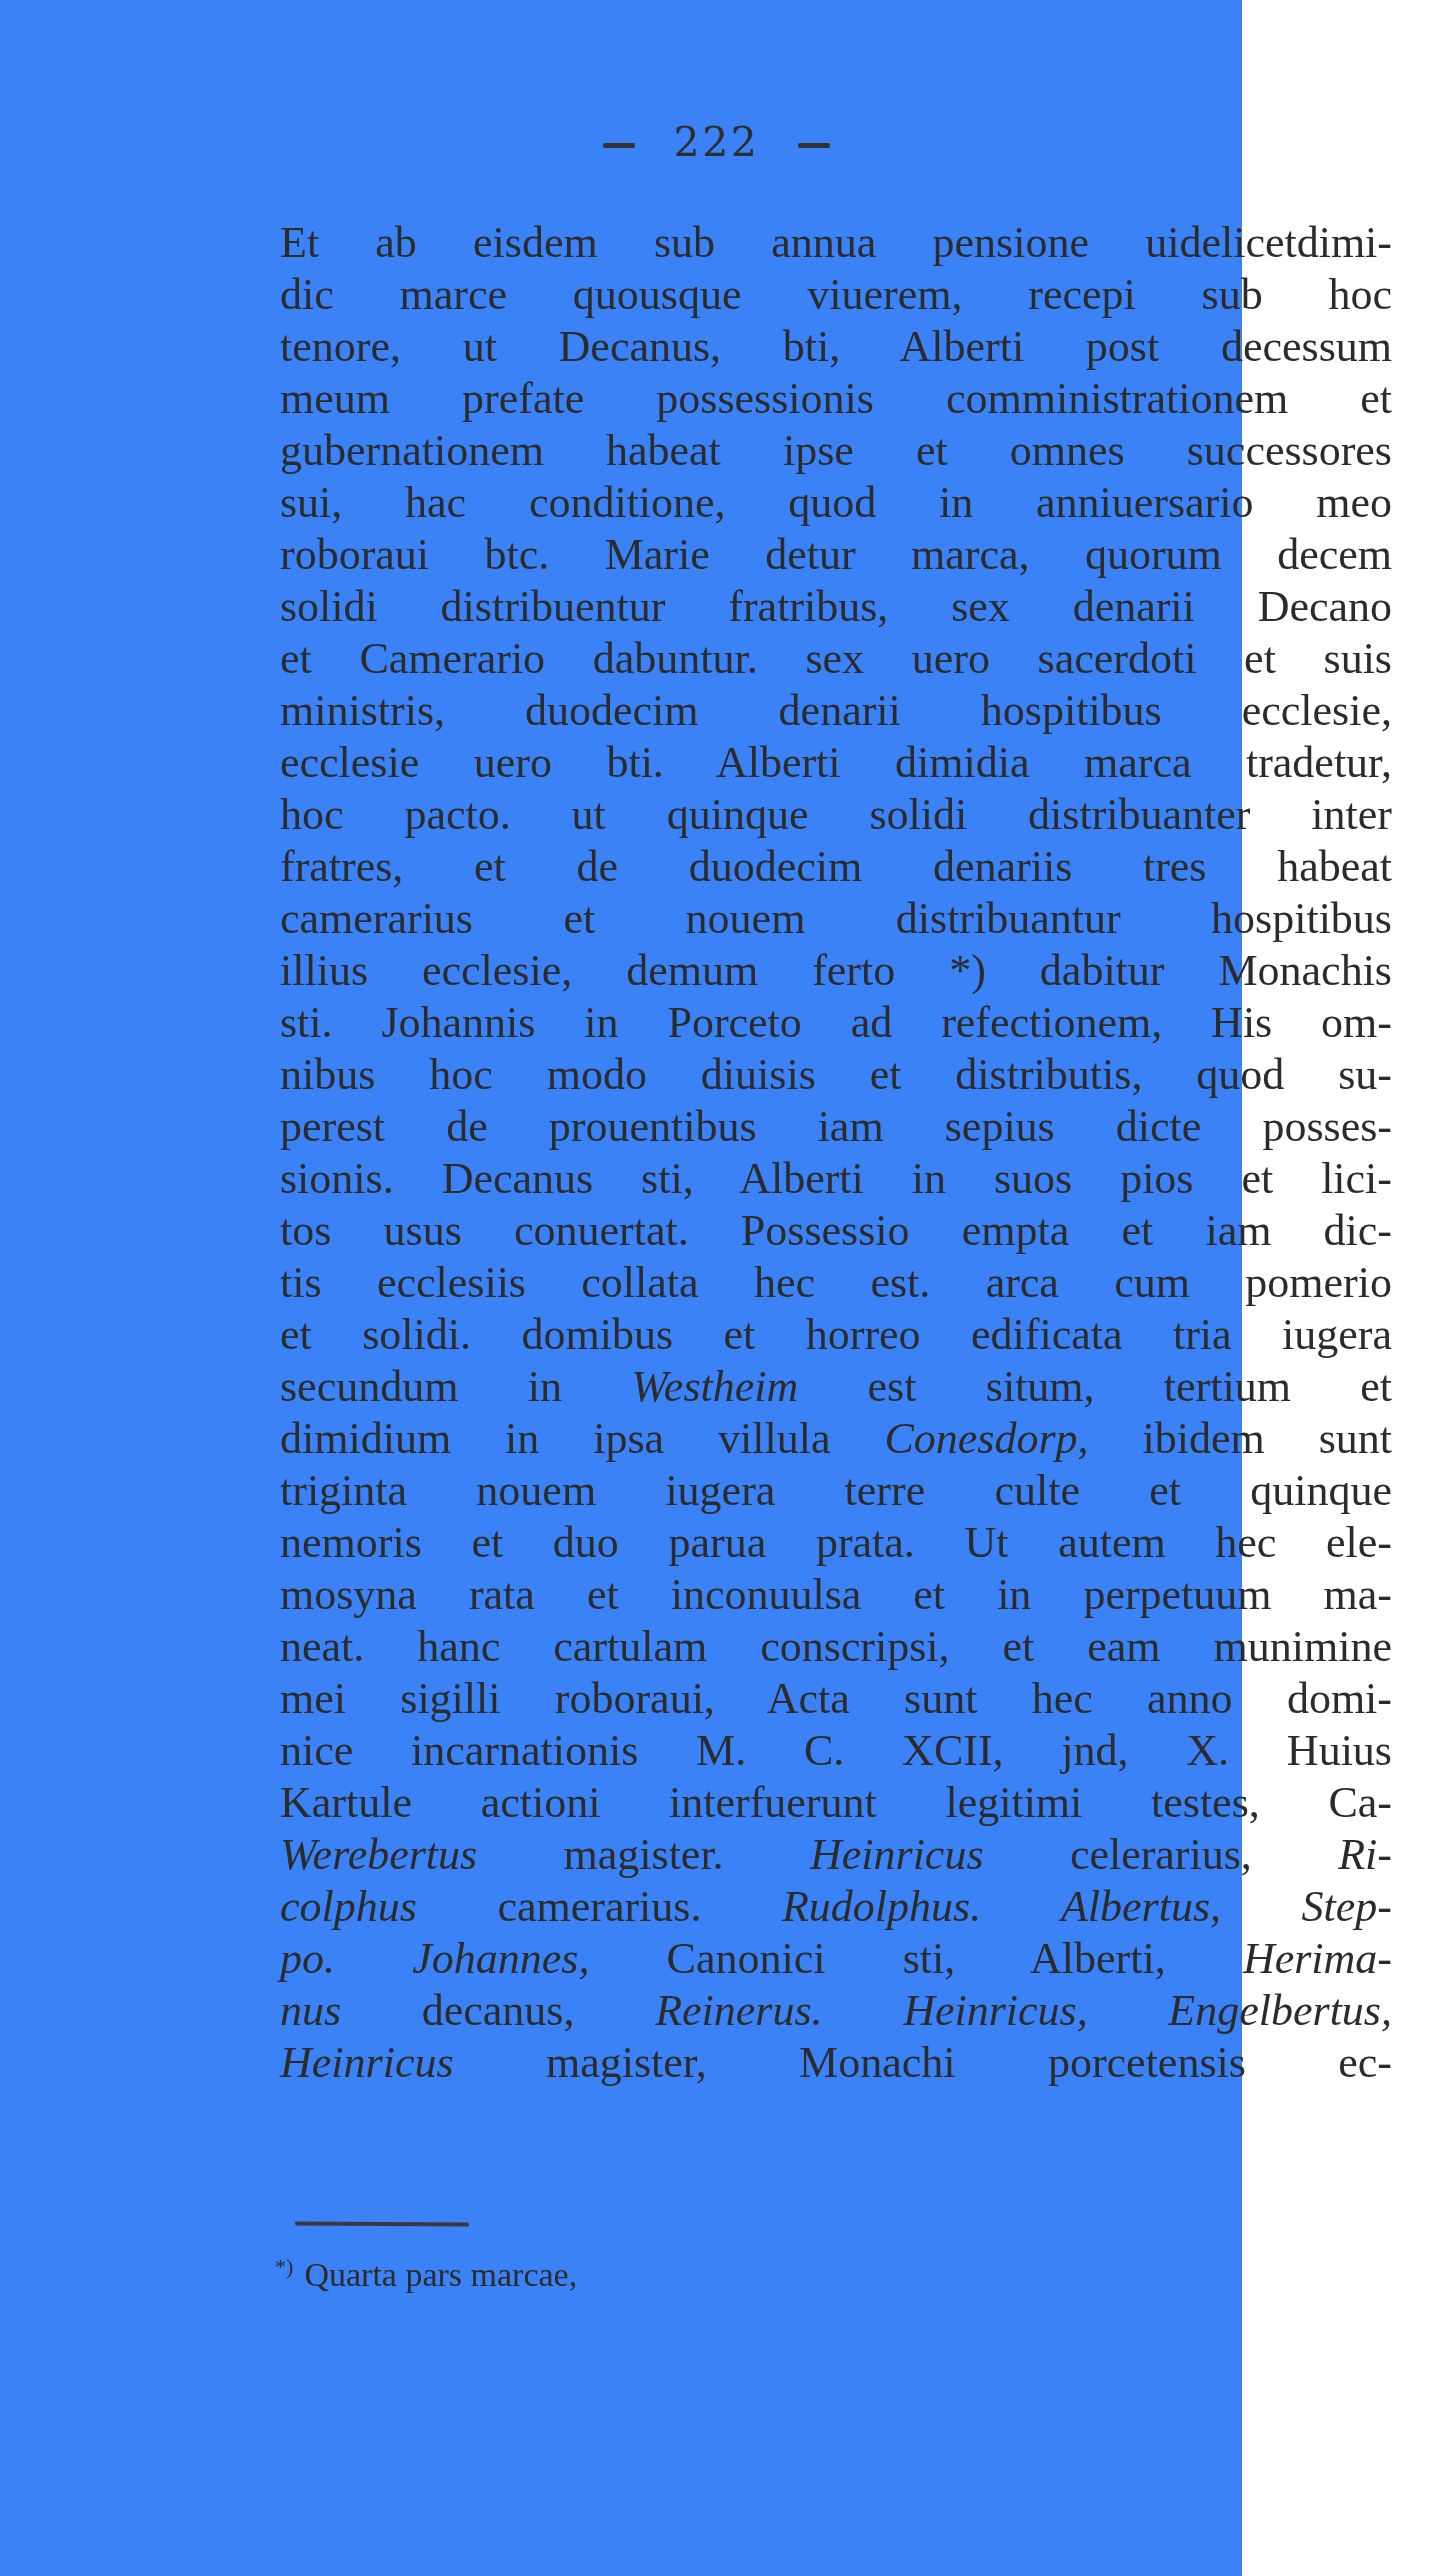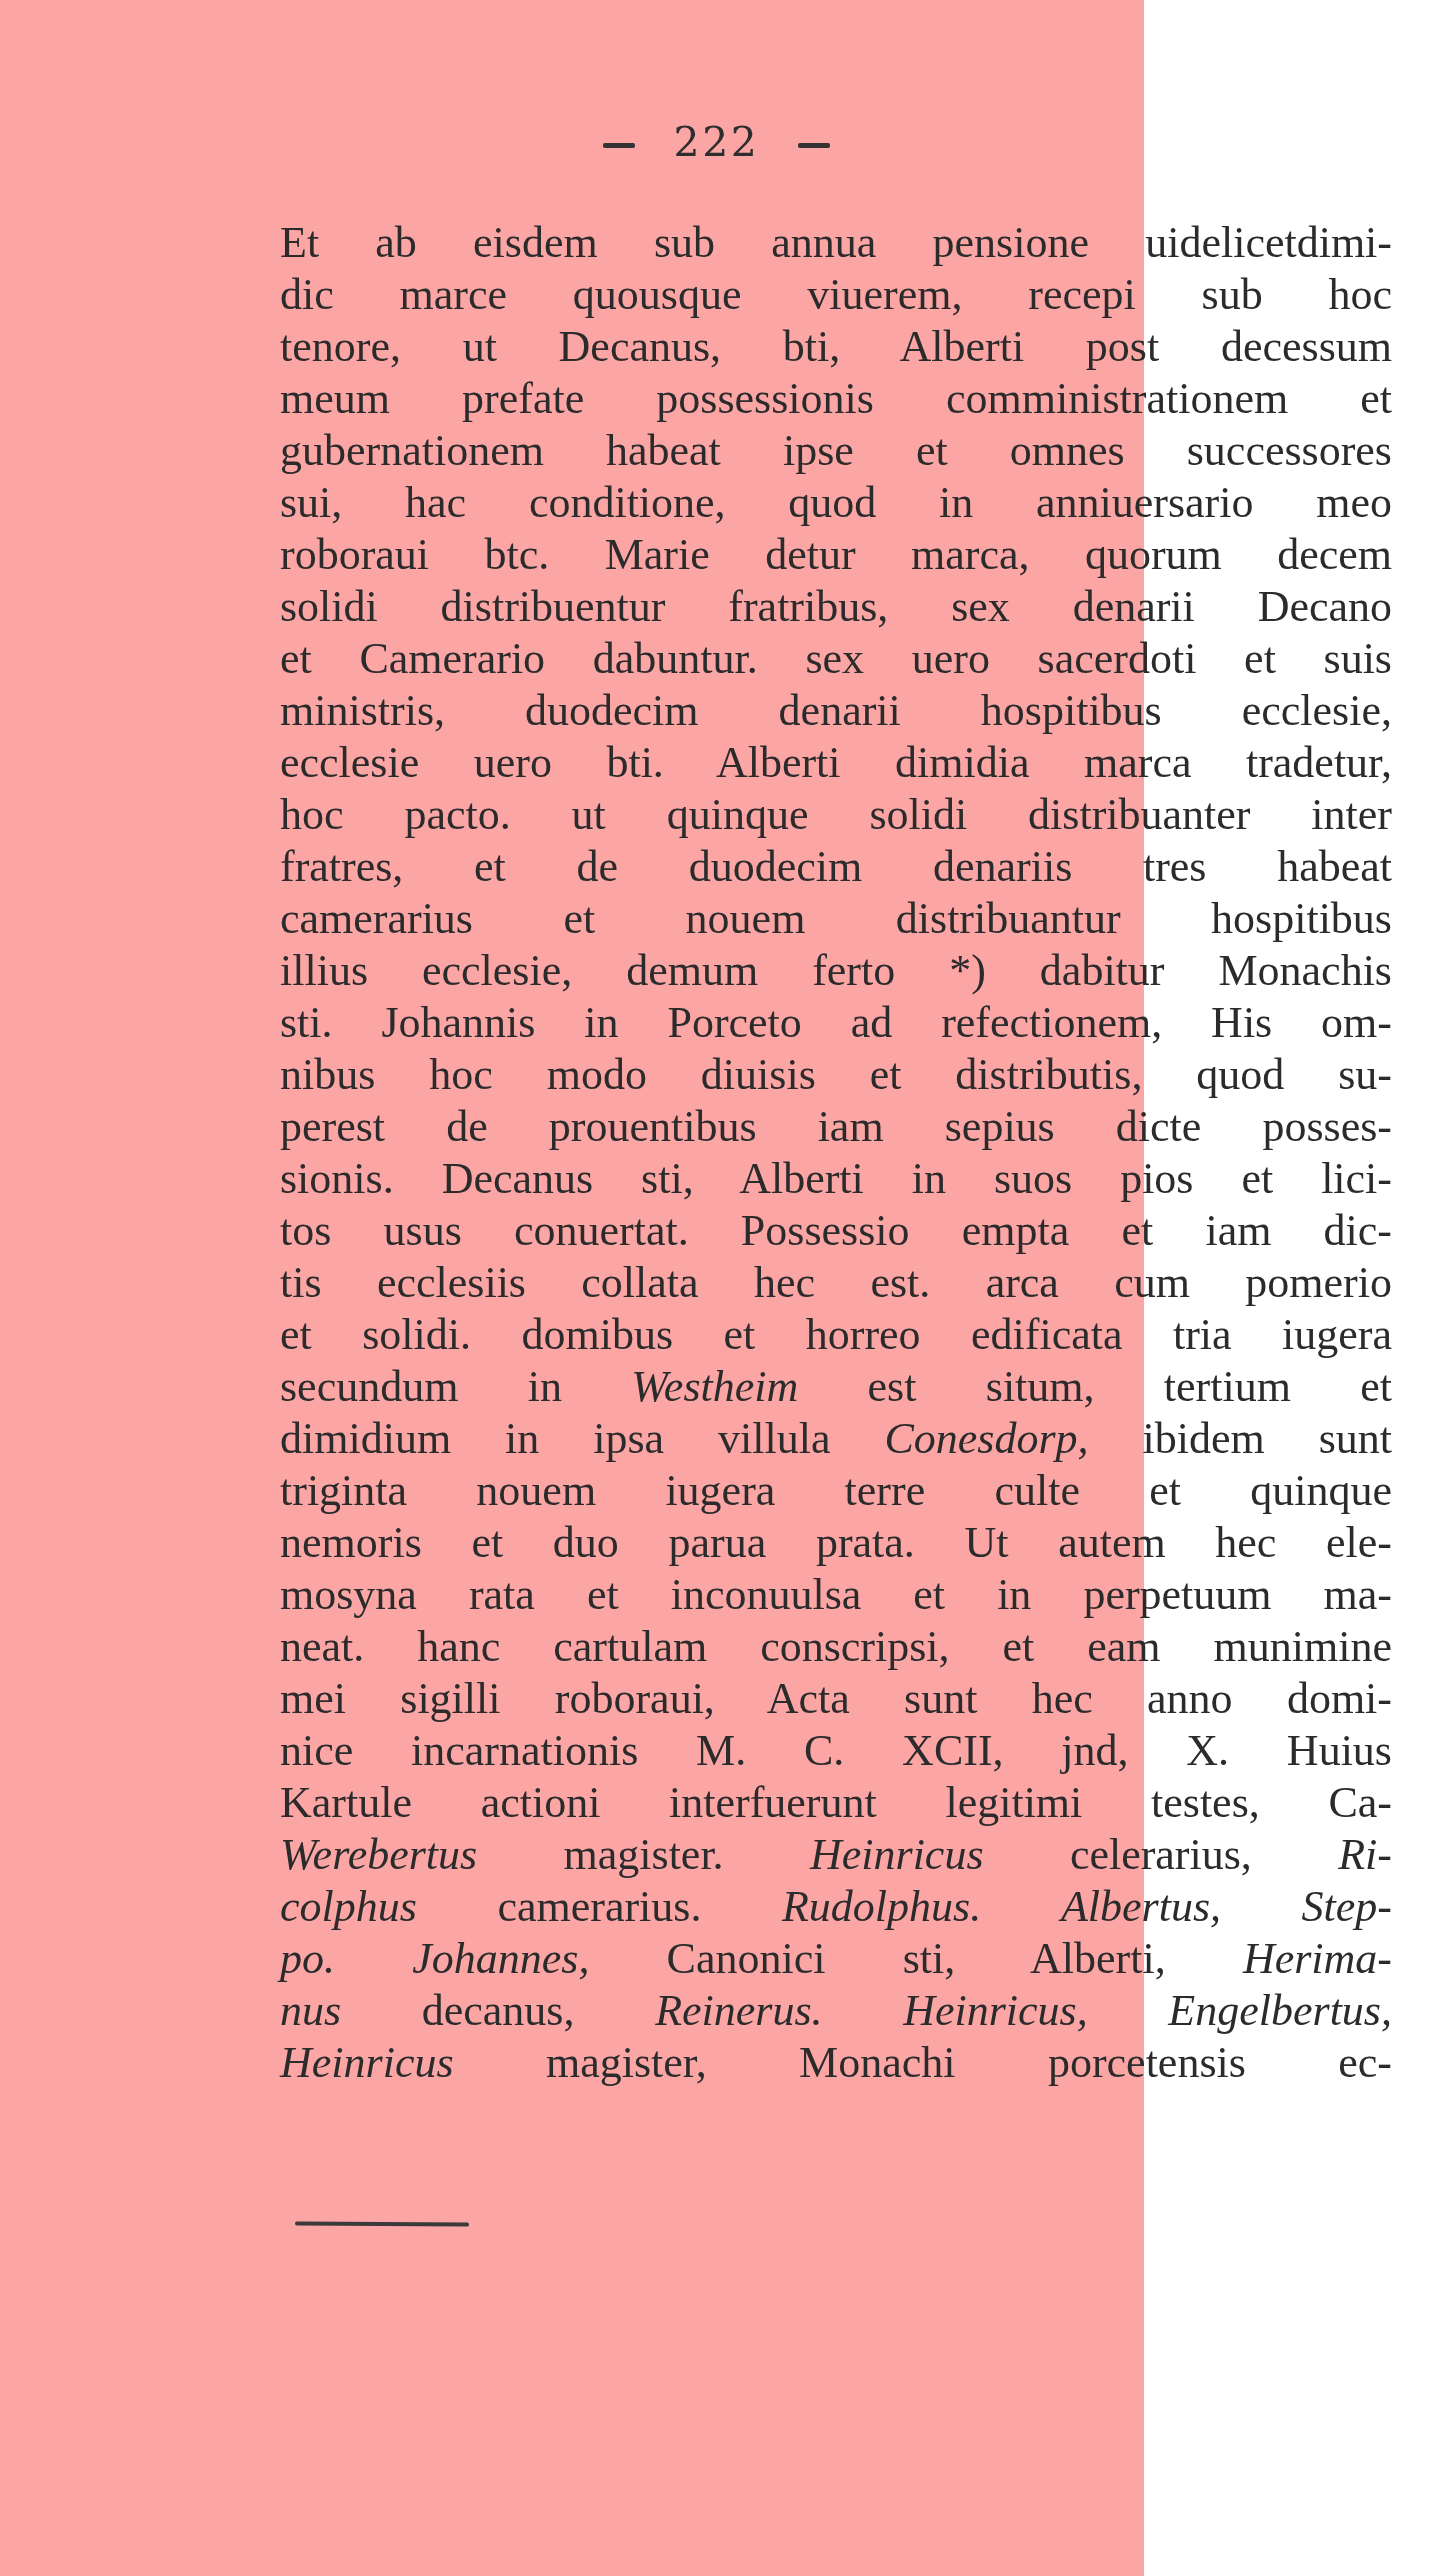--- a/index.html
+++ b/index.html
@@ -11,23 +11,23 @@
     width: 1433px;
     height: 2576px;
     position: relative;
     overflow: hidden;
     font-family: "DejaVu Serif", "Liberation Serif", serif;
     color: #2b2b2b;
   }
   .page {
     position: absolute;
     left: 0; top: 0;
-    width: 1144px;
+    width: 1242px;
     height: 2576px;
-    background: #fca5a5;
+    background: #3b82f6;
   }
   .page-number {
     position: absolute;
     top: 118px;
     left: 0;
     width: 1433px;
     text-align: center;
     font-size: 41px;
     letter-spacing: 2.6px;
     color: #2e2e2e;
@@ -128,15 +128,19 @@
     <span class="line">Kartule actioni interfuerunt legitimi testes, Ca-</span>
     <span class="line"><i>Werebertus</i><span> magister. </span><i>Heinricus</i><span> celerarius, </span><i>Ri-</i></span>
     <span class="line"><i>colphus</i><span> camerarius. </span><i>Rudolphus. Albertus, Step-</i></span>
     <span class="line"><i>po. Johannes,</i><span> Canonici sti, Alberti, </span><i>Herima-</i></span>
     <span class="line"><i>nus</i><span> decanus, </span><i>Reinerus. Heinricus, Engelbertus,</i></span>
     <span class="line last"><i>Heinricus</i><span> magister, Monachi porcetensis ec-</span></span>
   </div>
 
   <div class="footnote-rule"></div>
 
+  <div class="footnote">
+    <span class="marker">*)</span>
+    <span>Quarta pars marcae,</span>
+  </div>
 
 </div>
 
 
 </body></html>

